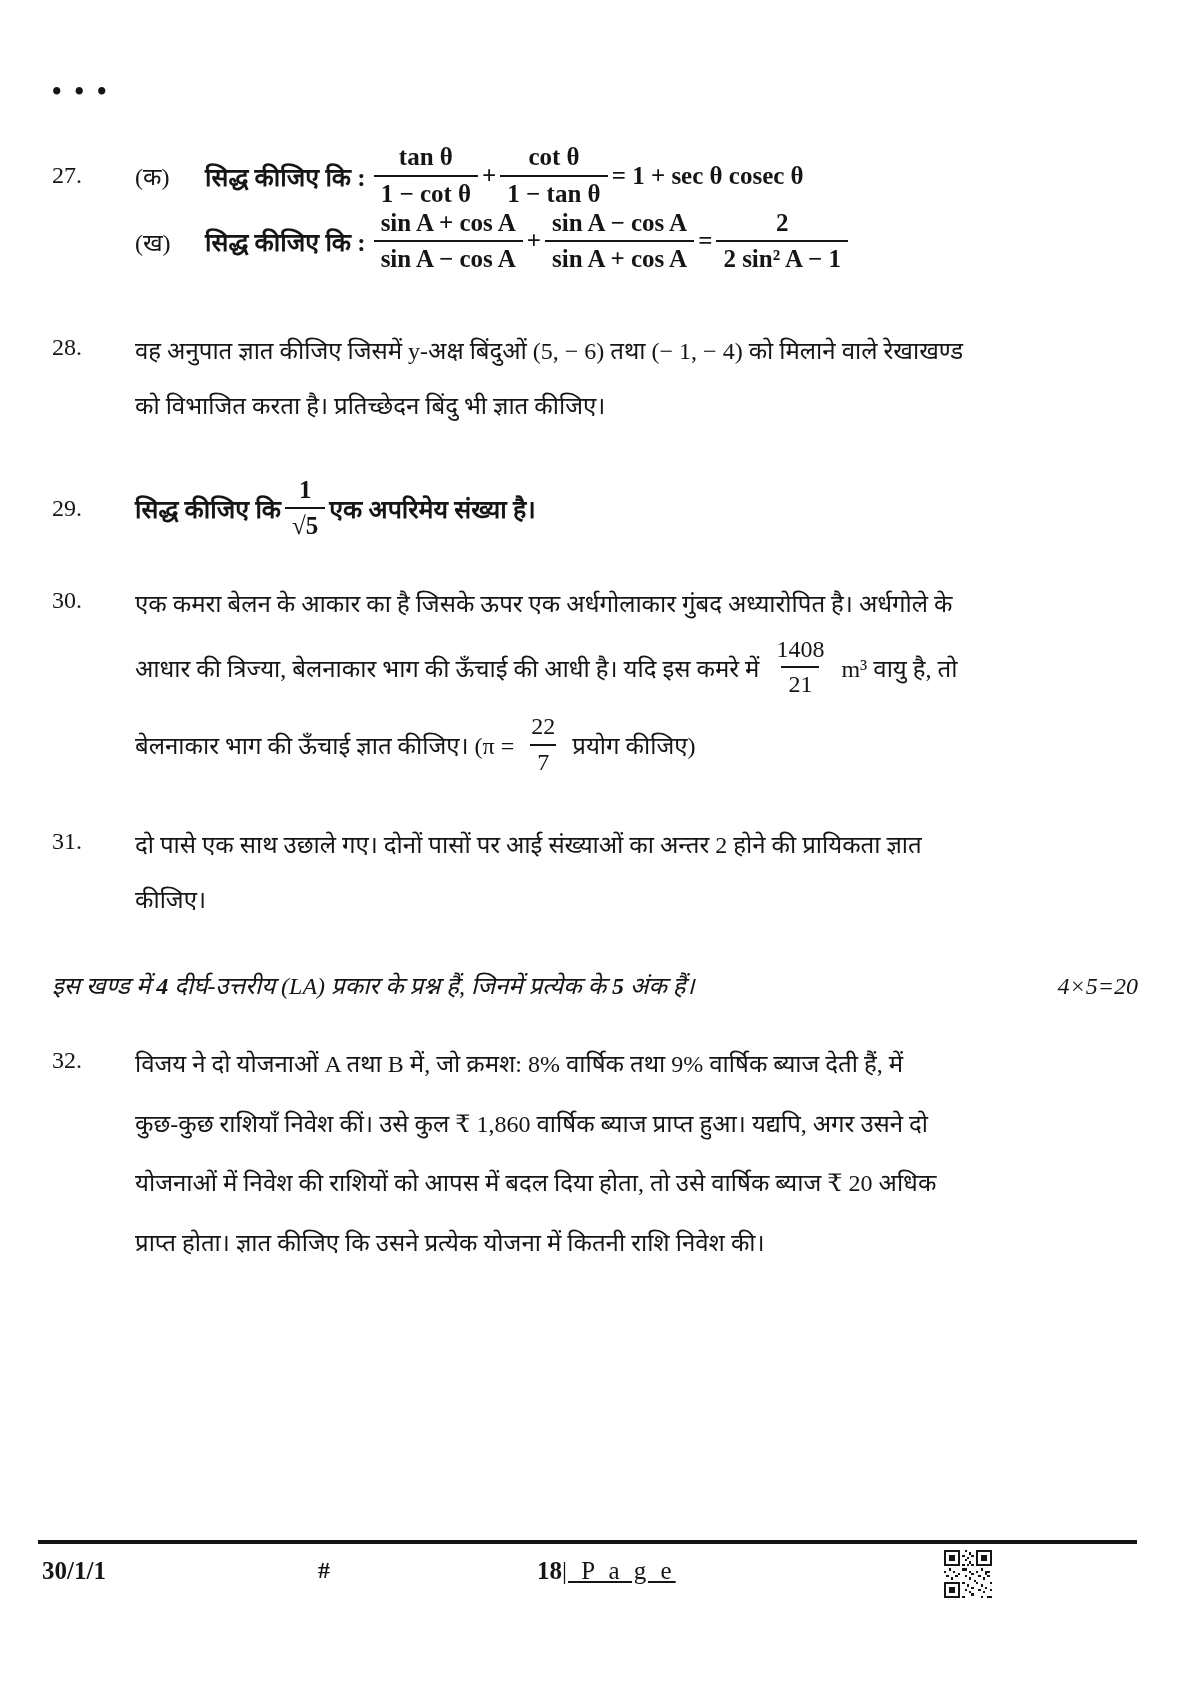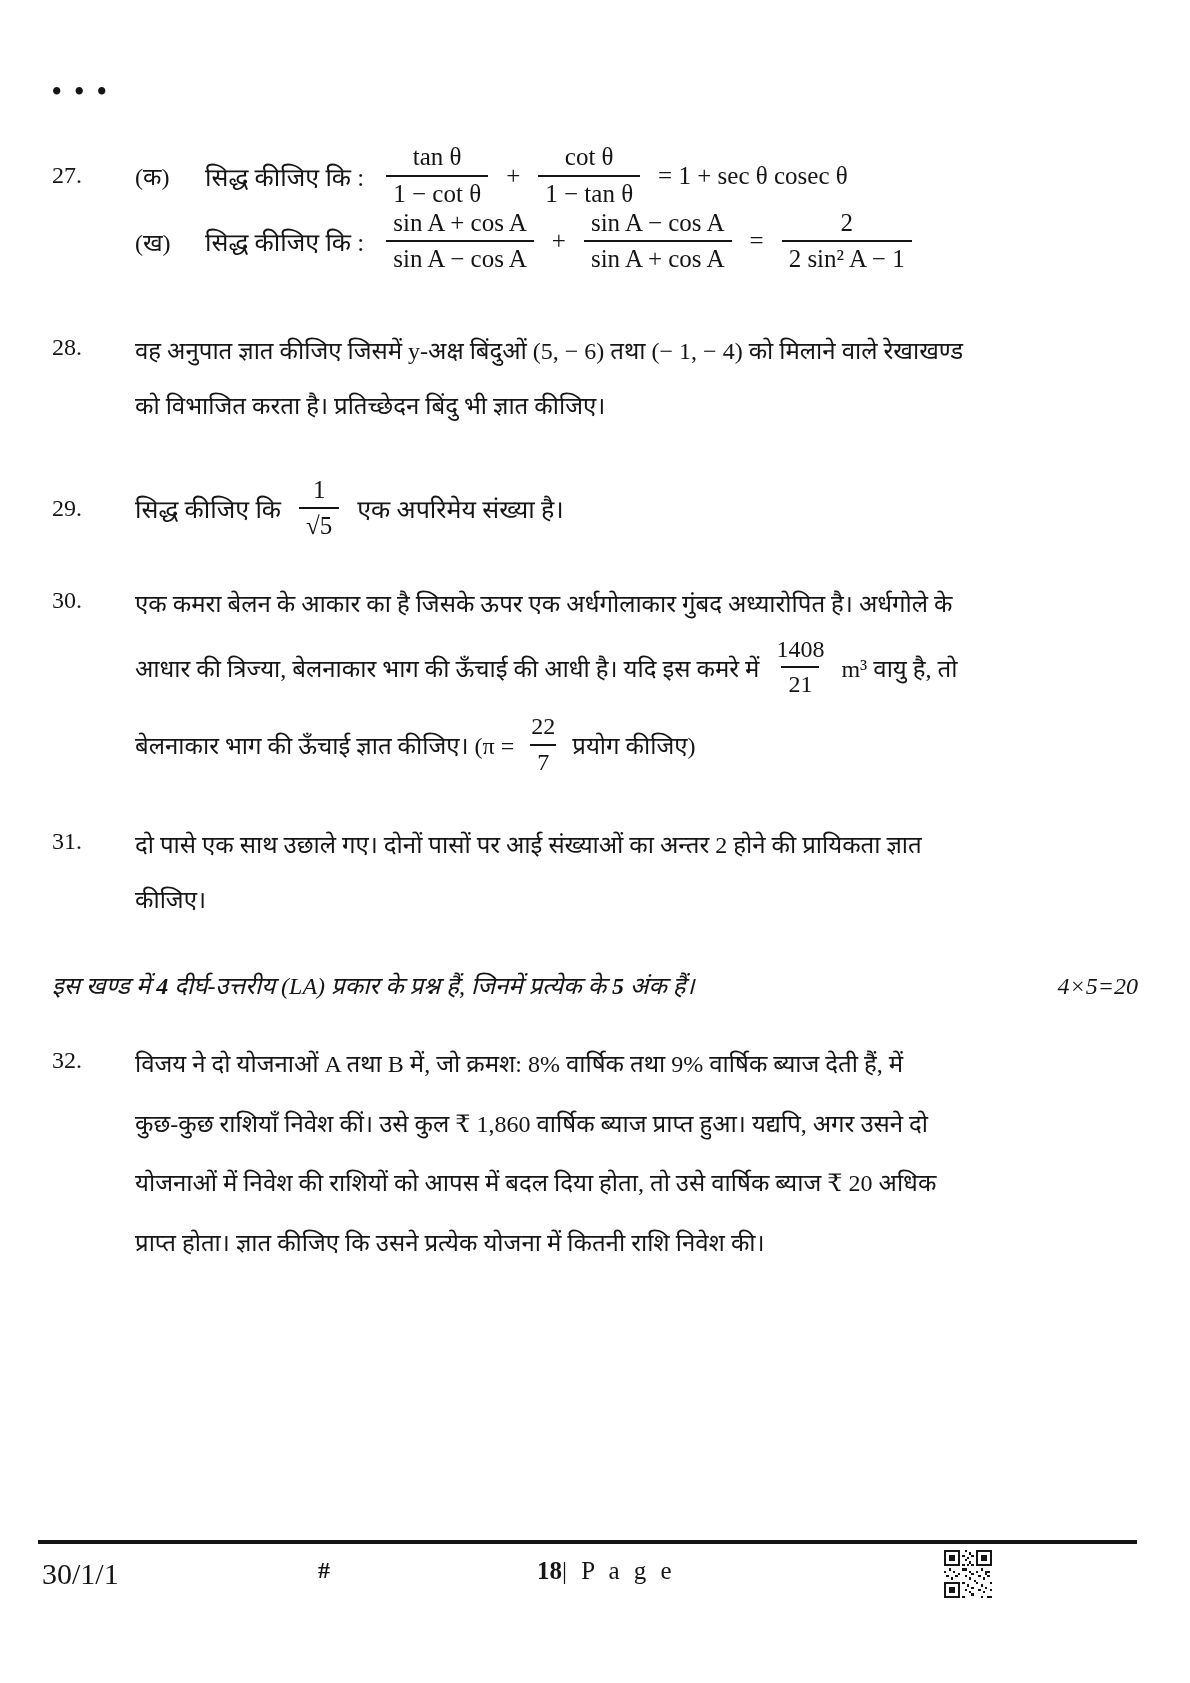--- a/index.html
+++ b/index.html
@@ -16,21 +16,21 @@
   .content { position:absolute; left:52px; top:78px; width:1086px; }
 
   .marker { font-size:27px; font-weight:bold; letter-spacing:13px; line-height:1; }
 
   .qrow { display:flex; align-items:flex-start; }
   .eqrow { align-items:center; }
   .qnum { flex:0 0 83px; font-weight:normal; }
   .qpart { flex:0 0 70px; }
   .qbody { flex:1 1 auto; }
 
-  .eq { display:flex; align-items:center; gap:18px; white-space:nowrap; font-size:25px; }
+  .eq { display:flex; align-items:center; gap:4px; white-space:nowrap; font-size:25px;font-weight:bold; }
   .lead { margin-right:4px; }
   .frac { display:inline-flex; flex-direction:column; align-items:center; line-height:1.15; }
   .frac .fnum { display:block; padding:0 7px 3px; }
   .frac .fden { display:block; border-top:2.5px solid #151515; padding:3px 7px 0; }
 
   .pline { white-space:nowrap; line-height:1.45; }
   .gap22 .pline + .pline { margin-top:20px; }
   .gap26 .pline + .pline { margin-top:25px; }
   .flexline { display:flex; align-items:center; gap:10px; white-space:nowrap; margin-top:14px; }
   .flexline:first-child { margin-top:0; }
@@ -42,25 +42,25 @@
   .q30 { margin-top:46px; }
   .q31 { margin-top:52px; }
   .q32 { margin-top:46px; }
 
   .section-heading { margin-top:54px; text-align:center; font-weight:bold; }
   .instruction { margin-top:50px; display:flex; justify-content:space-between; align-items:baseline; font-style:italic; }
   .instruction .bnum { font-weight:bold; }
   .marks { font-style:italic; }
 
   .footer-rule { position:absolute; left:38px; top:1540px; width:1099px; height:4px; background:#151515; }
-  .f-code { position:absolute; left:42px; top:1557px; font-weight:normal; font-size:30px; }
+  .f-code { position:absolute; left:42px; top:1557px; font-weight:bold; font-size:25px; }
   .f-hash { position:absolute; left:318px; top:1557px; font-weight:bold; font-size:24px; }
   .f-page { position:absolute; left:537px; top:1557px; font-size:25px; }
   .f-page .pn { font-weight:bold; }
-  .f-page .pw { letter-spacing:4px; }
+  .f-page .pw { letter-spacing:4px;text-decoration:underline; }
   .qr { position:absolute; left:944px; top:1550px; width:48px; height:48px; }
 </style>
 </head>
 <body>
 
 <div class="page">
   <div class="content">
 
     <div class="marker">•••</div>
 

